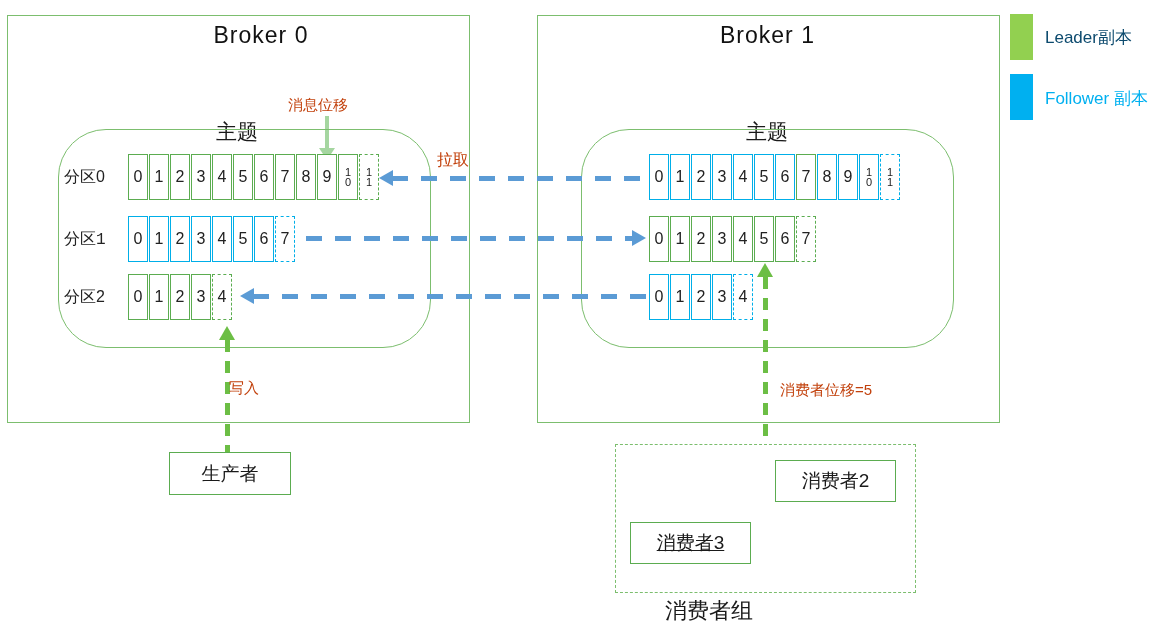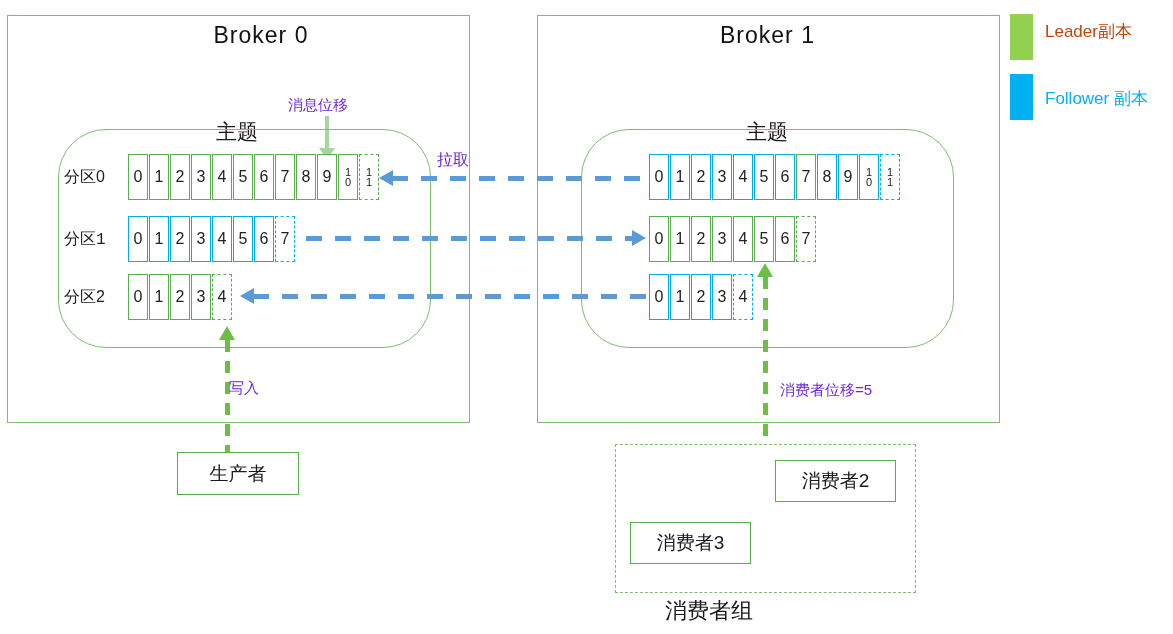--- a/index.html
+++ b/index.html
@@ -7,21 +7,21 @@
     position:relative; width:1173px; height:634px; background:#fff;
     font-family:"Liberation Sans", sans-serif; color:#1a1a1a; overflow:hidden;
   }
   .abs{position:absolute;}
   
   .broker-box{border:1.5px solid #7cbe6e; background:transparent;}
   .broker-title{text-align:center; font-size:23px; letter-spacing:1px; color:#111;}
   
   .topic-box{border:1.3px solid #7cbe6e; border-radius:48px;}
   .topic-label{font-size:21px; text-align:center; font-weight:500;margin-top:31px;}
-  .small-label{font-size:15px; color:#6d28d9;}
+  .small-label{font-size:15px; color:#c2410c;}
   .part-label{font-size:16px; color:#222;}
   
   .cells{display:flex; gap:1px;}
   .cell{
     box-sizing:border-box; width:20px; height:46px; background:#fff;
     display:flex; align-items:center; justify-content:center;
     font-size:16px; color:#222; border:1.5px solid #000;
   }
   .cell-green{border-color:#5bac50;}
   .cell-blue{border-color:#00aee8;}
@@ -150,35 +150,35 @@
 
   <div class="abs h-dash" style="left:306px;top:236px;width:327px;"></div>
   <div class="abs tri tri-right" style="left:632px;top:230px;"></div>
 
   <div class="abs h-dash" style="left:253px;top:294px;width:395px;"></div>
   <div class="abs tri tri-left" style="left:240px;top:288px;"></div>
 
   <div class="abs v-dash-green" style="left:225px;top:340px;height:112px;"></div>
   <div class="abs tri tri-up-green" style="left:219px;top:326px;"></div>
   <div class="abs small-label" style="left:181px;top:379px;margin-left:48px;">写入</div>
-  <div class="abs node-box" style="left:177px;top:452px;width:120px;height:41px;">
+  <div class="abs node-box" style="left:169px;top:452px;width:120px;height:41px;">
     <span>生产者</span>
   </div>
 
   <div class="abs v-dash-green" style="left:763px;top:277px;height:166px;"></div>
   <div class="abs tri tri-up-green" style="left:757px;top:263px;"></div>
   <div class="abs small-label" style="left:780px;top:381px;">消费者位移=5</div>
 
   <div class="abs group-box" style="left:615px;top:444px;width:299px;height:147px;"></div>
   <div class="abs node-box" style="left:775px;top:460px;width:119px;height:40px;">
     <span>消费者2</span>
   </div>
-  <div class="abs node-box" style="left:630px;top:522px;width:119px;height:40px;">
+  <div class="abs node-box" style="left:630px;top:522px;width:119px;height:40px;text-decoration:underline;">
     <span>消费者3</span>
   </div>
   <div class="abs group-label" style="left:665px;top:596px;width:200px;">消费者组</div>
 
   <div class="abs legend-swatch" style="left: 1010px; top: 14px; background-color: rgb(146, 208, 80);"></div>
-  <div class="abs legend-text" style="left: 1045px; top: 20px; color: #c2410c;">Leader副本</div>
+  <div class="abs legend-text" style="left: 1045px; top: 26px; color: #0c4a6e;">Leader副本</div>
   <div class="abs legend-swatch" style="left: 1010px; top: 74px; background-color: rgb(0, 176, 240);"></div>
   <div class="abs legend-text" style="left: 1045px; top: 87px; color: rgb(0, 176, 240);">Follower 副本</div>
 
 </div>
 
 </body></html>

